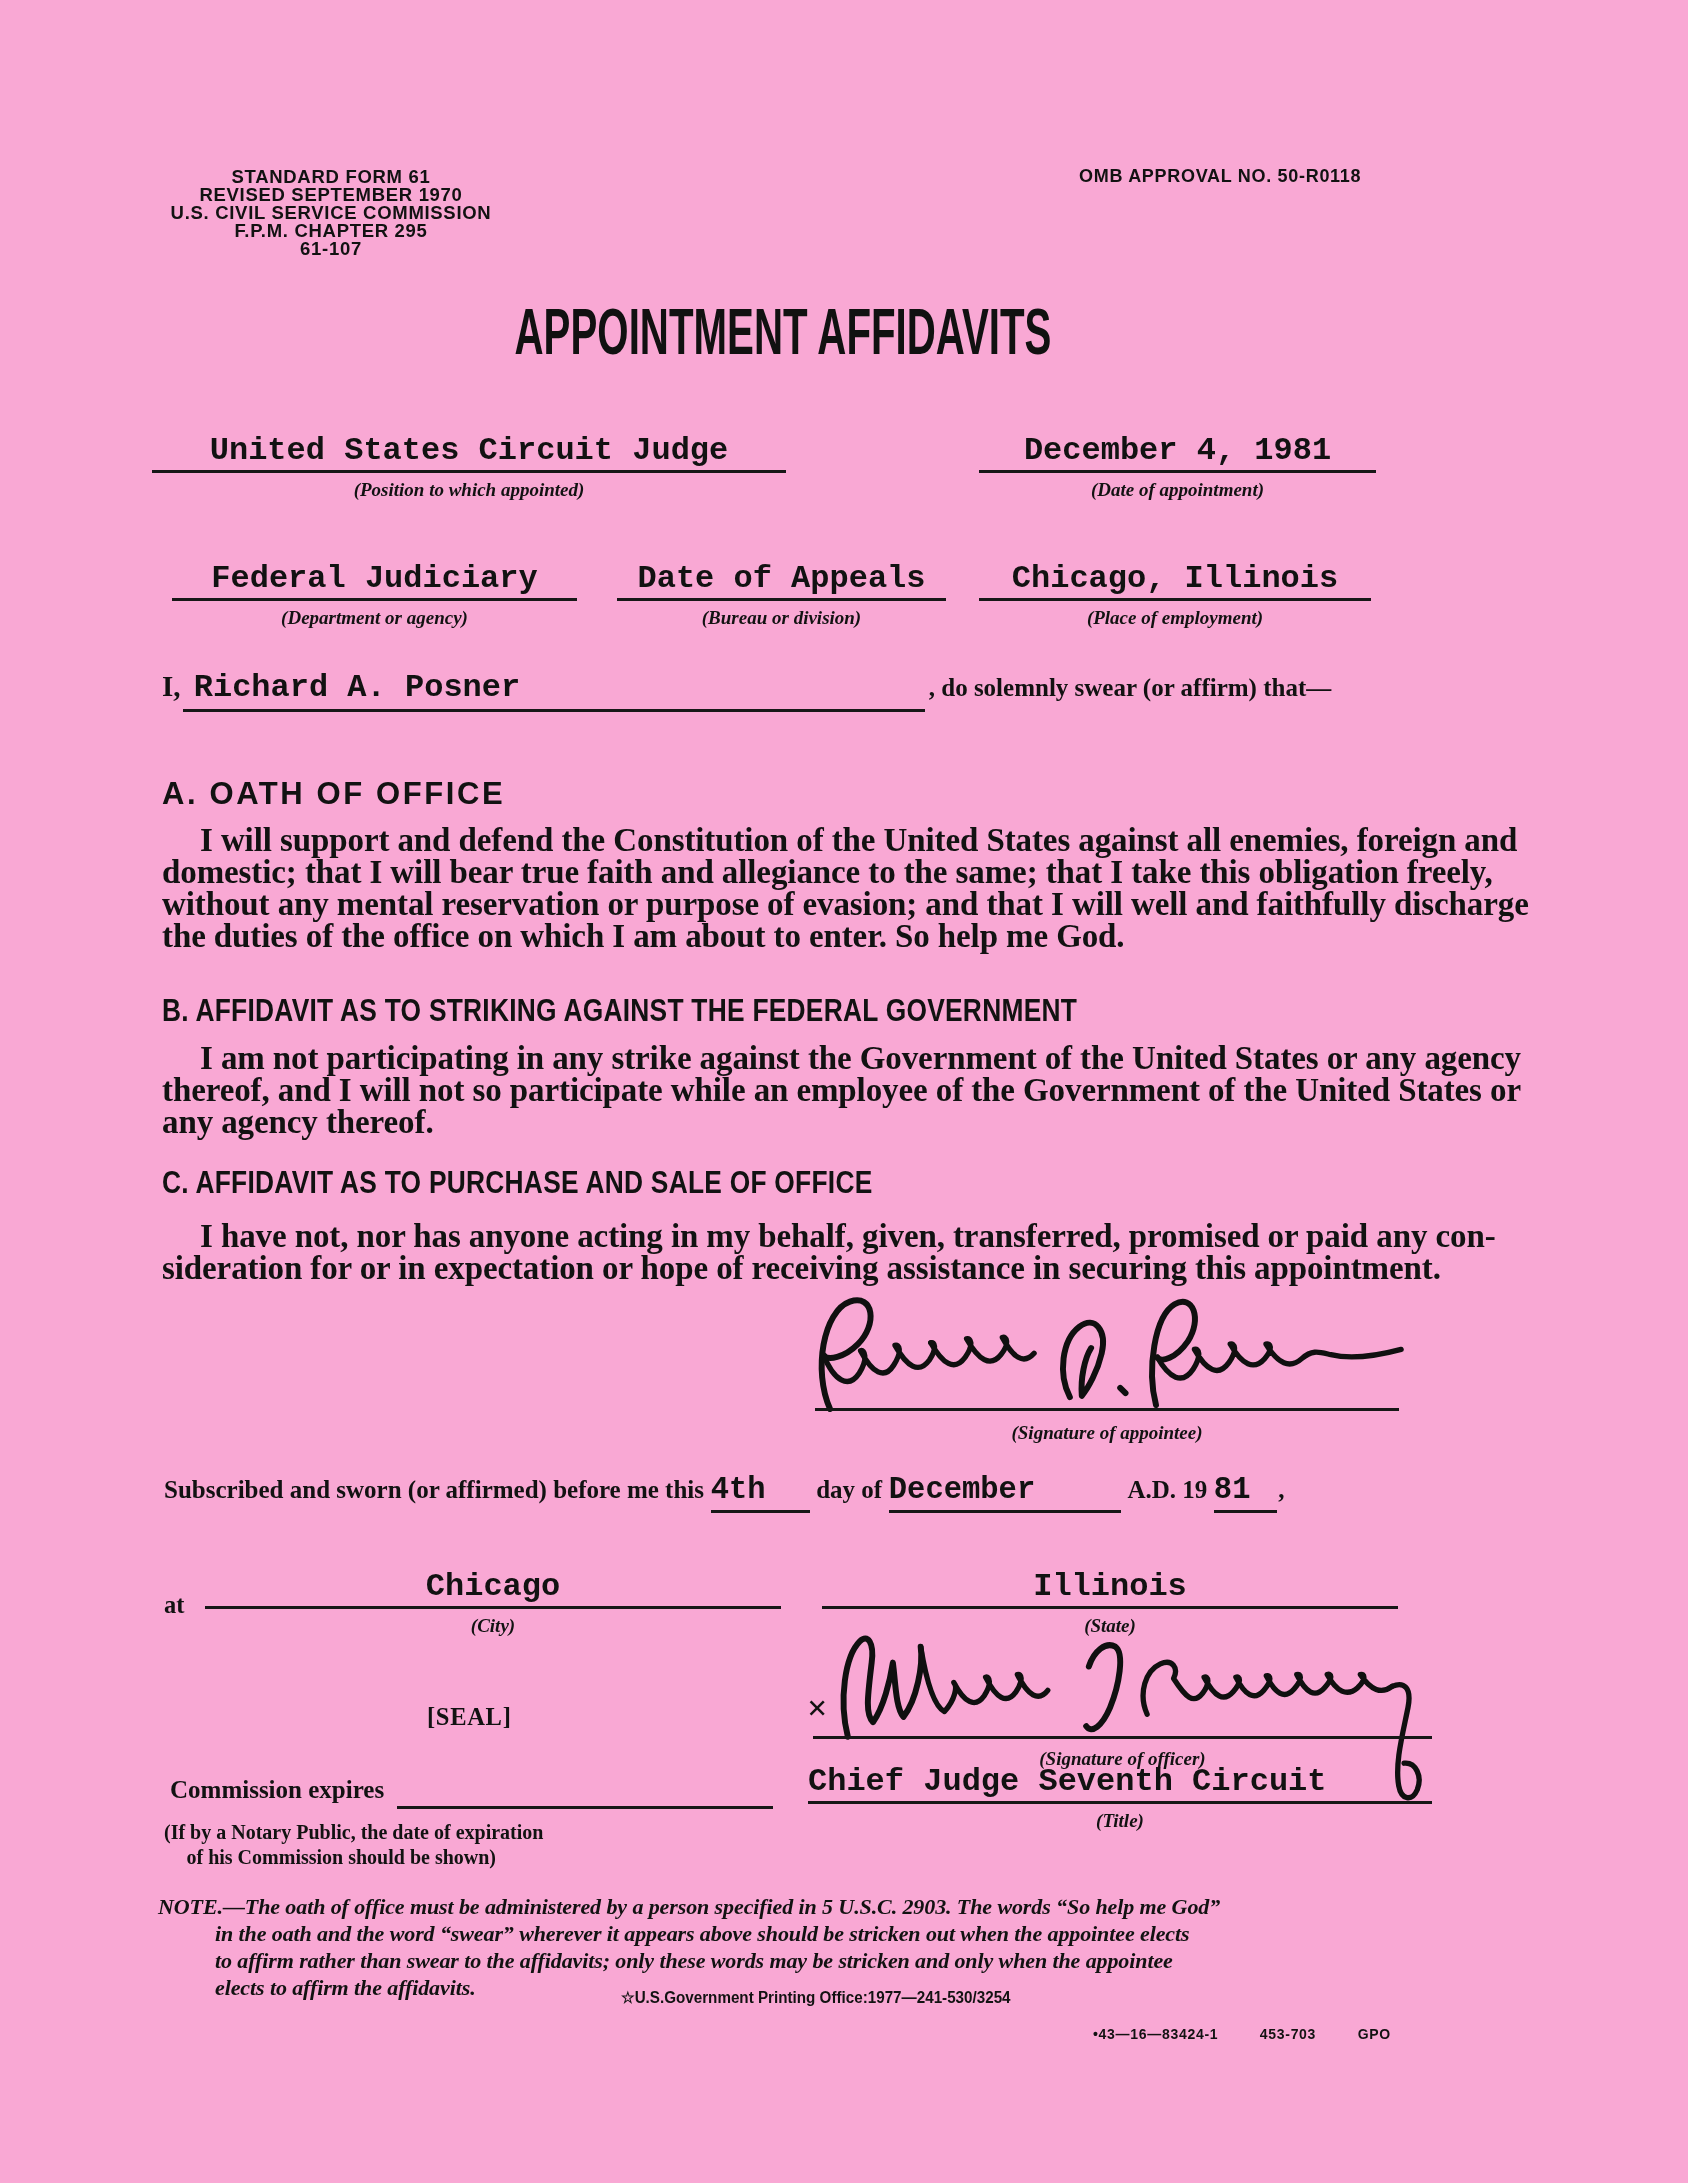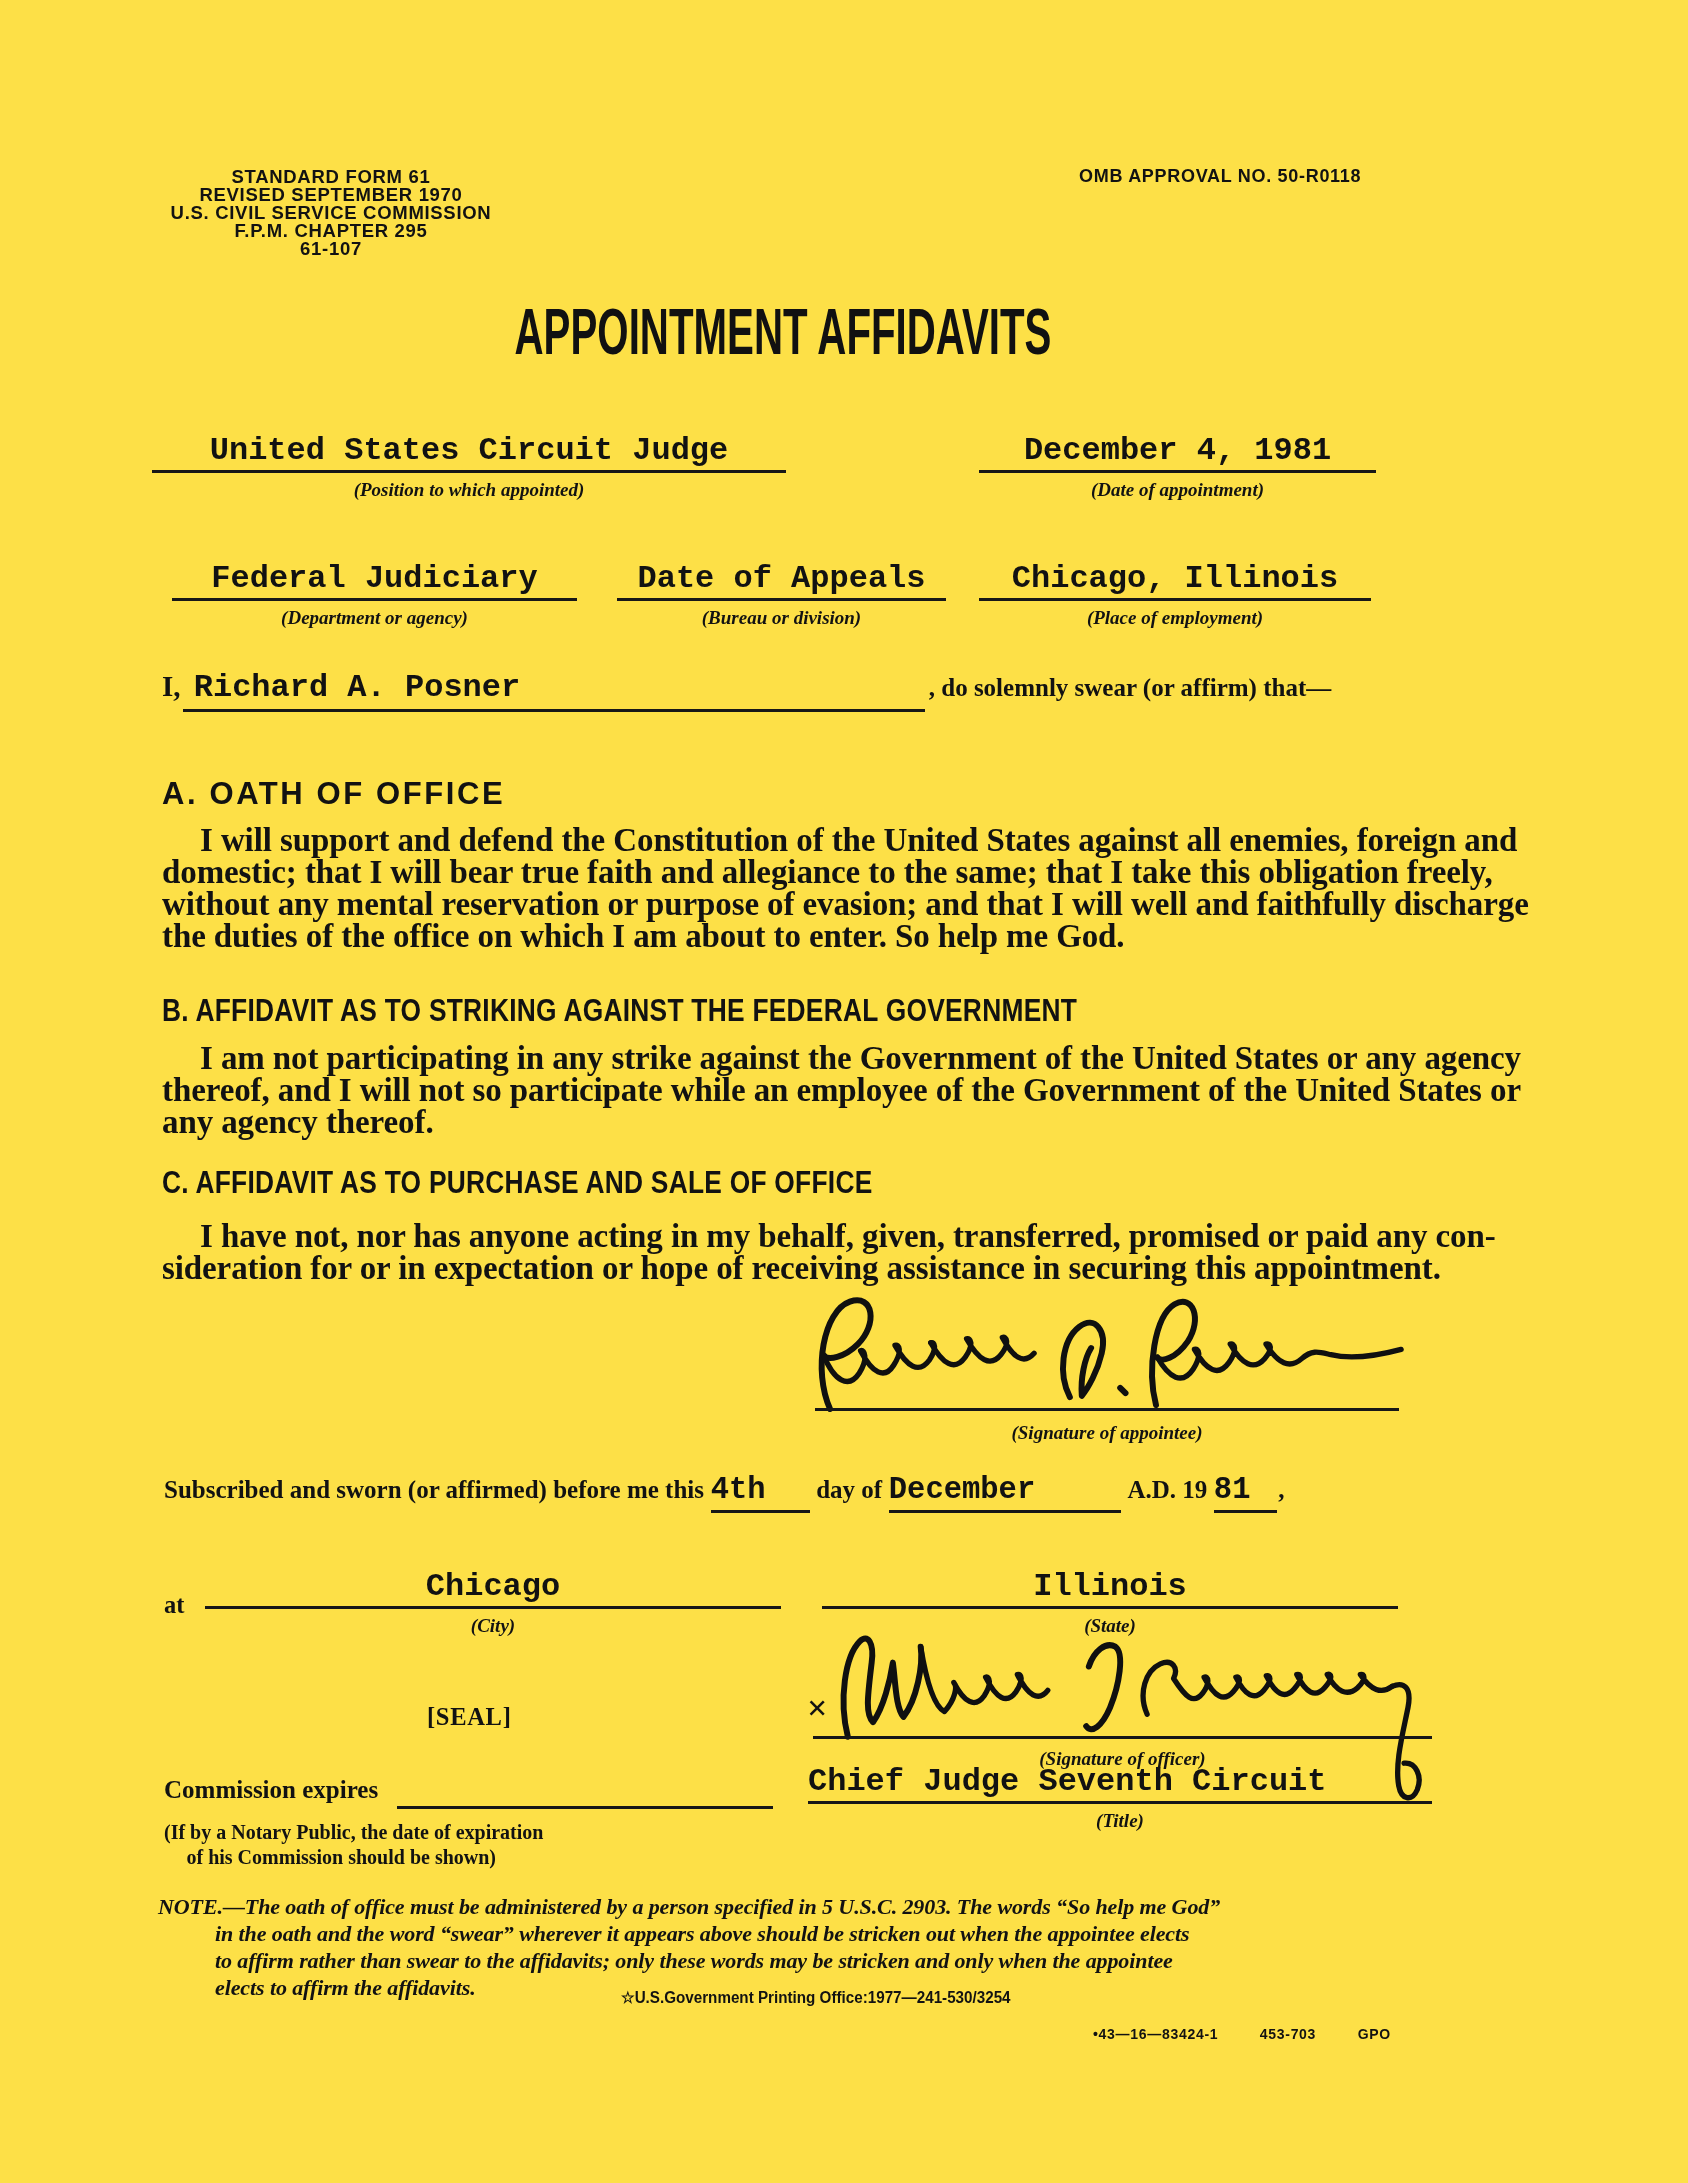--- a/index.html
+++ b/index.html
@@ -1,16 +1,16 @@
 <!DOCTYPE html>
 <html style="font-size:10.6px"><head>
 <meta charset="utf-8">
 <style>
   html,body{margin:0;padding:0;background:#ffffff;}
-  .page{position:relative;width:1689px;height:2183px;background:#fde047;color:#121212;overflow:hidden;}
+  .page{position:relative;width:1689px;height:2183px;background:#f9a8d4;color:#121212;overflow:hidden;}
   .abs{position:absolute;}
   .sans{font-family:"Liberation Sans",sans-serif;font-weight:700;}
   .serif{font-family:"Liberation Serif",serif;font-weight:700;}
   .mono{font-family:"Liberation Mono",monospace;font-weight:700;}
 
   .headerblock{left:159px;top:168px;width:344px;font-size:18.5px;line-height:18px;text-align:center;letter-spacing:0.7px;}
   .omb{left:1079px;top:166px;font-size:18px;letter-spacing:0.7px;}
   .titletext{font-family:"Liberation Sans",sans-serif;font-weight:700;fill:#111;}
 
   .underfield .value{font-size:32px;line-height:37px;text-align:center;padding-bottom:1.3px;border-bottom:3.3px solid #171717;}
@@ -33,21 +33,21 @@
   .sigline{background:#171717;height:3.3px;}
   .siglabel{font-family:"Liberation Serif",serif;font-weight:700;font-style:italic;font-size:19px;text-align:center;}
 
   .subline{left:164px;top:1473px;display:flex;align-items:baseline;font-size:25px;white-space:nowrap;}
   .sblank{border-bottom:3.3px solid #171717;font-size:30.5px;line-height:34px;text-align:left;padding-bottom:2.6px;margin:0 6.6px;}
 
   .atword{font-size:24.5px;}
   .seal{font-size:24.5px;letter-spacing:0.7px;}
   .xmark{font-size:36px;font-family:"Liberation Serif",serif;font-weight:700;}
 
-  .commlabel{font-size:25px;}
+  .commlabel{font-size:25px;margin-left:6px;}
   .notary{font-size:20px;line-height:24.5px;}
   .notary div{white-space:nowrap;}
   .notary div+div{padding-left:22.5px;}
 
   .note{font-size:22px;line-height:27px;font-style:italic;letter-spacing:-0.1px;}
   .note div{white-space:nowrap;}
   .note div+div{padding-left:57px;}
 
   .gpo{font-size:16px;transform:scaleX(0.95);transform-origin:0 0;letter-spacing:0;}
   .pcode{font-size:14px;word-spacing:37px;letter-spacing:0.7px;}

